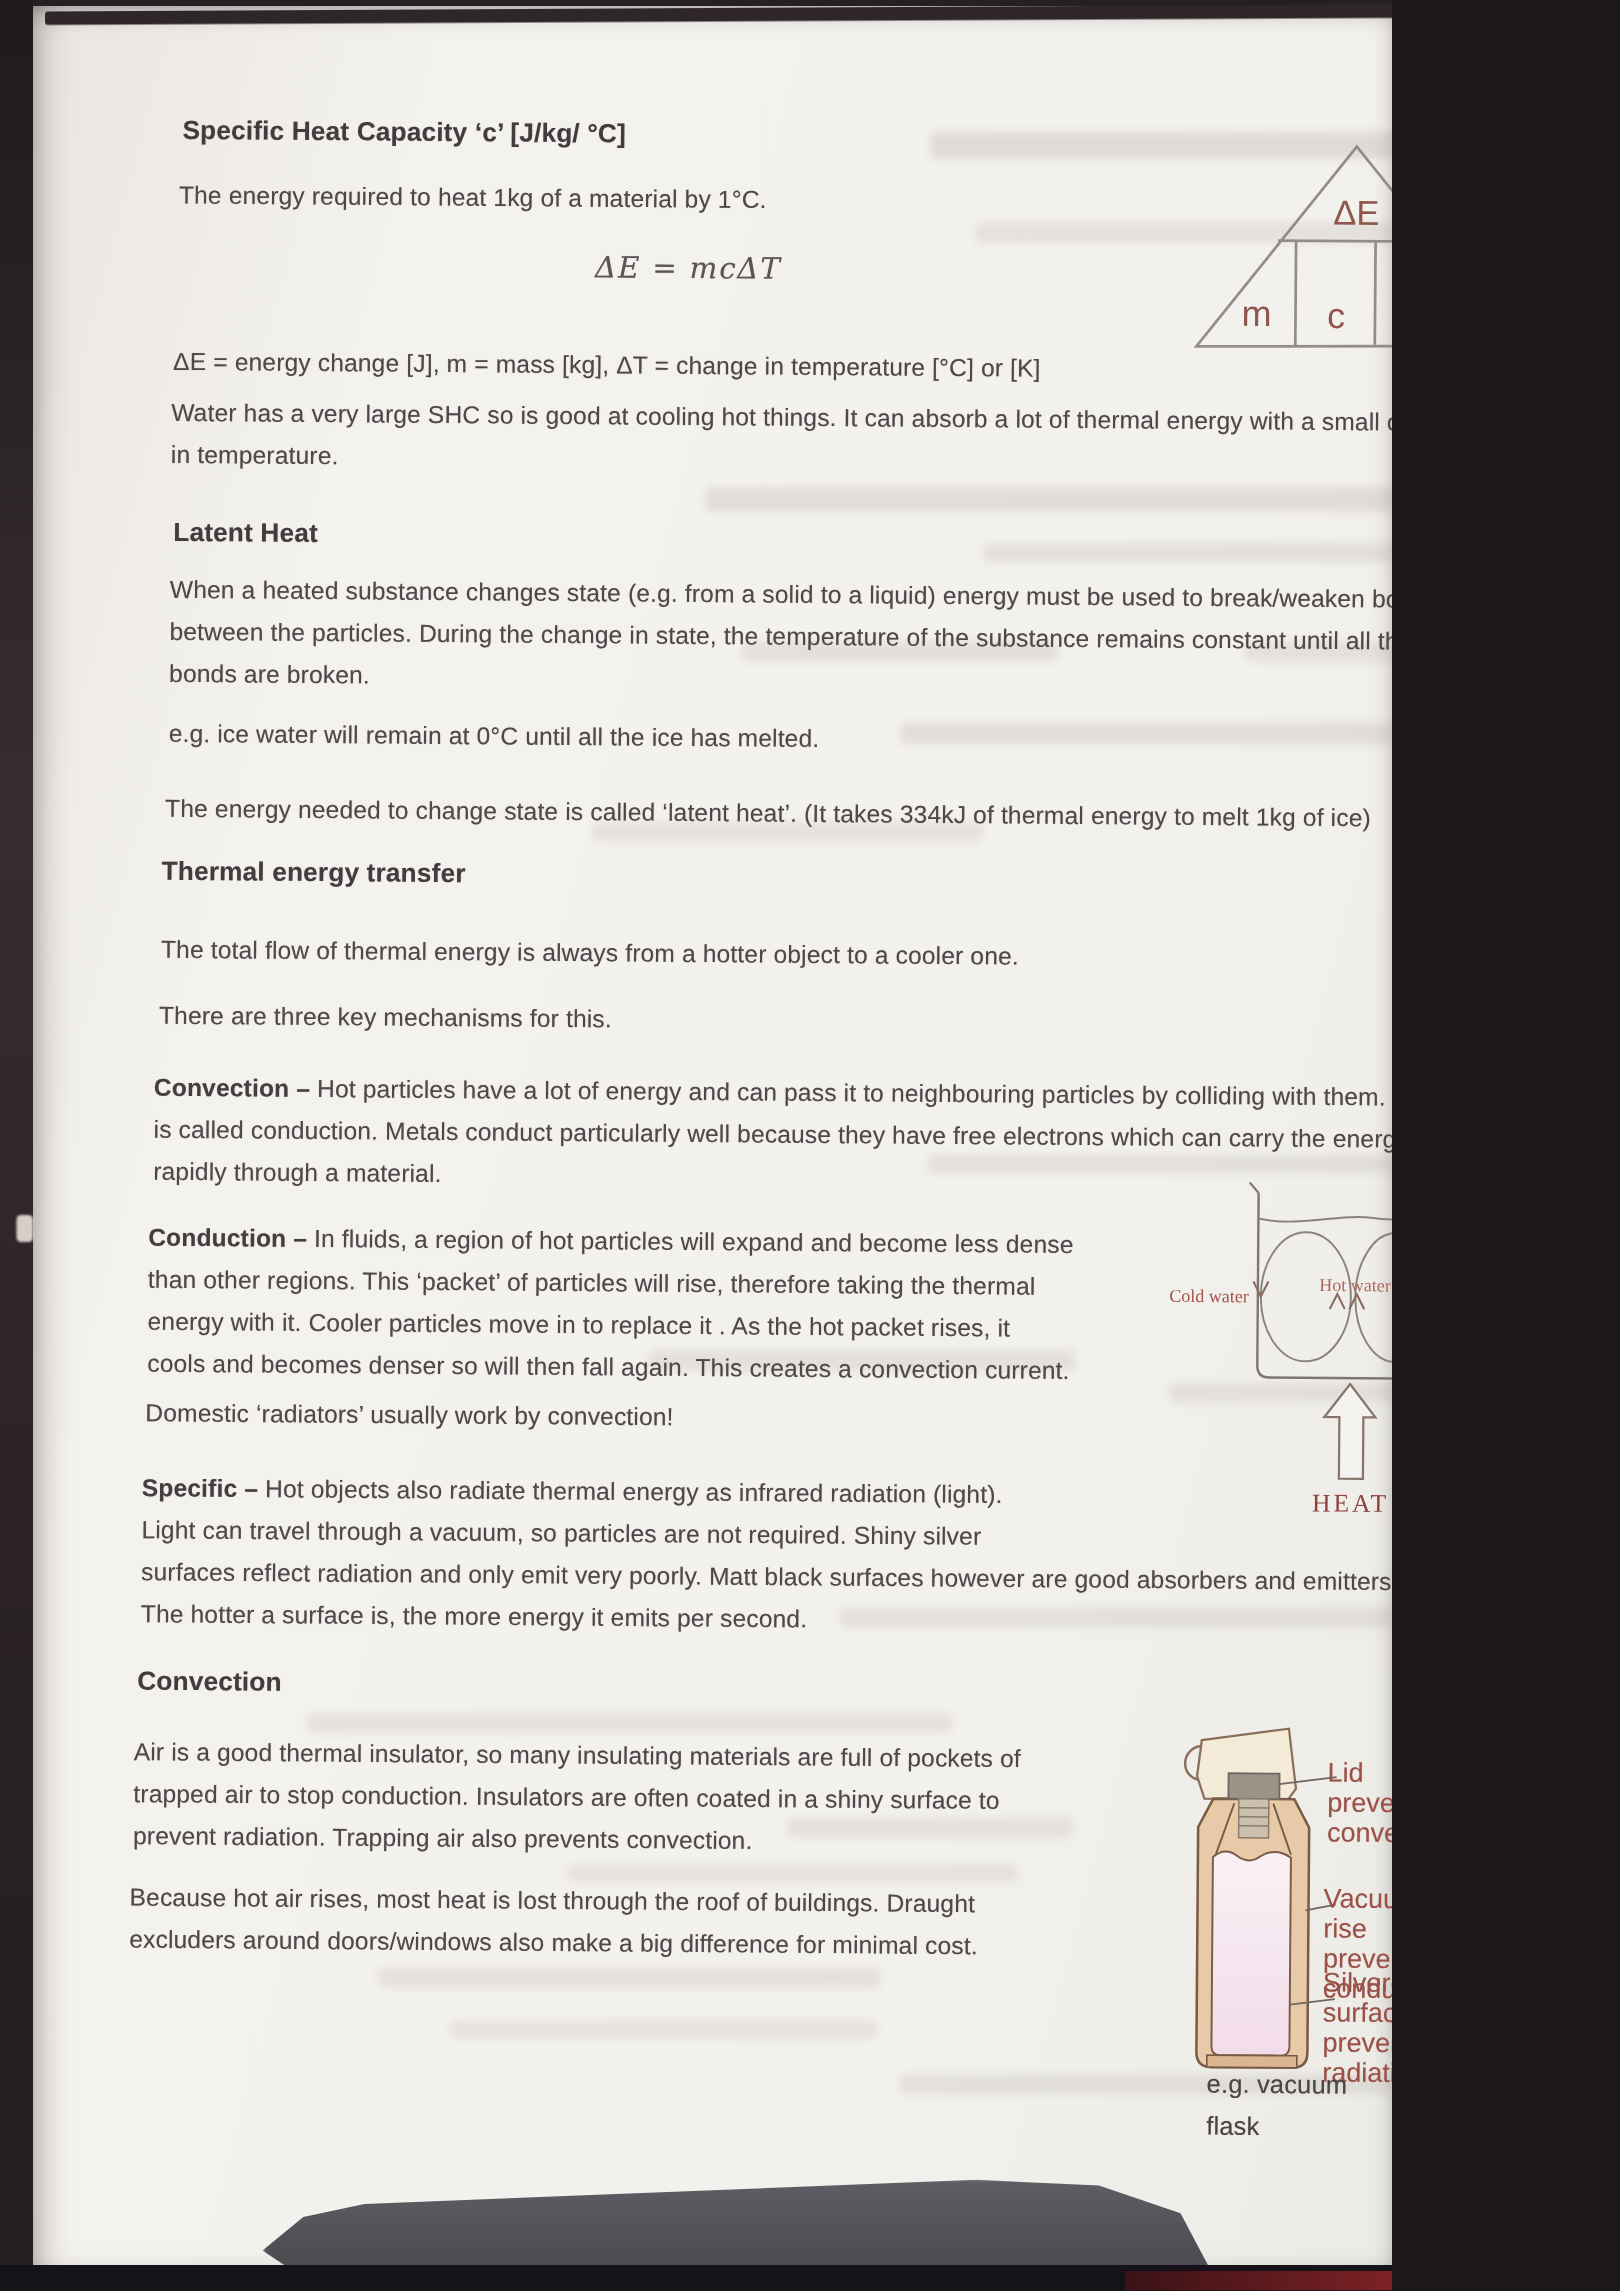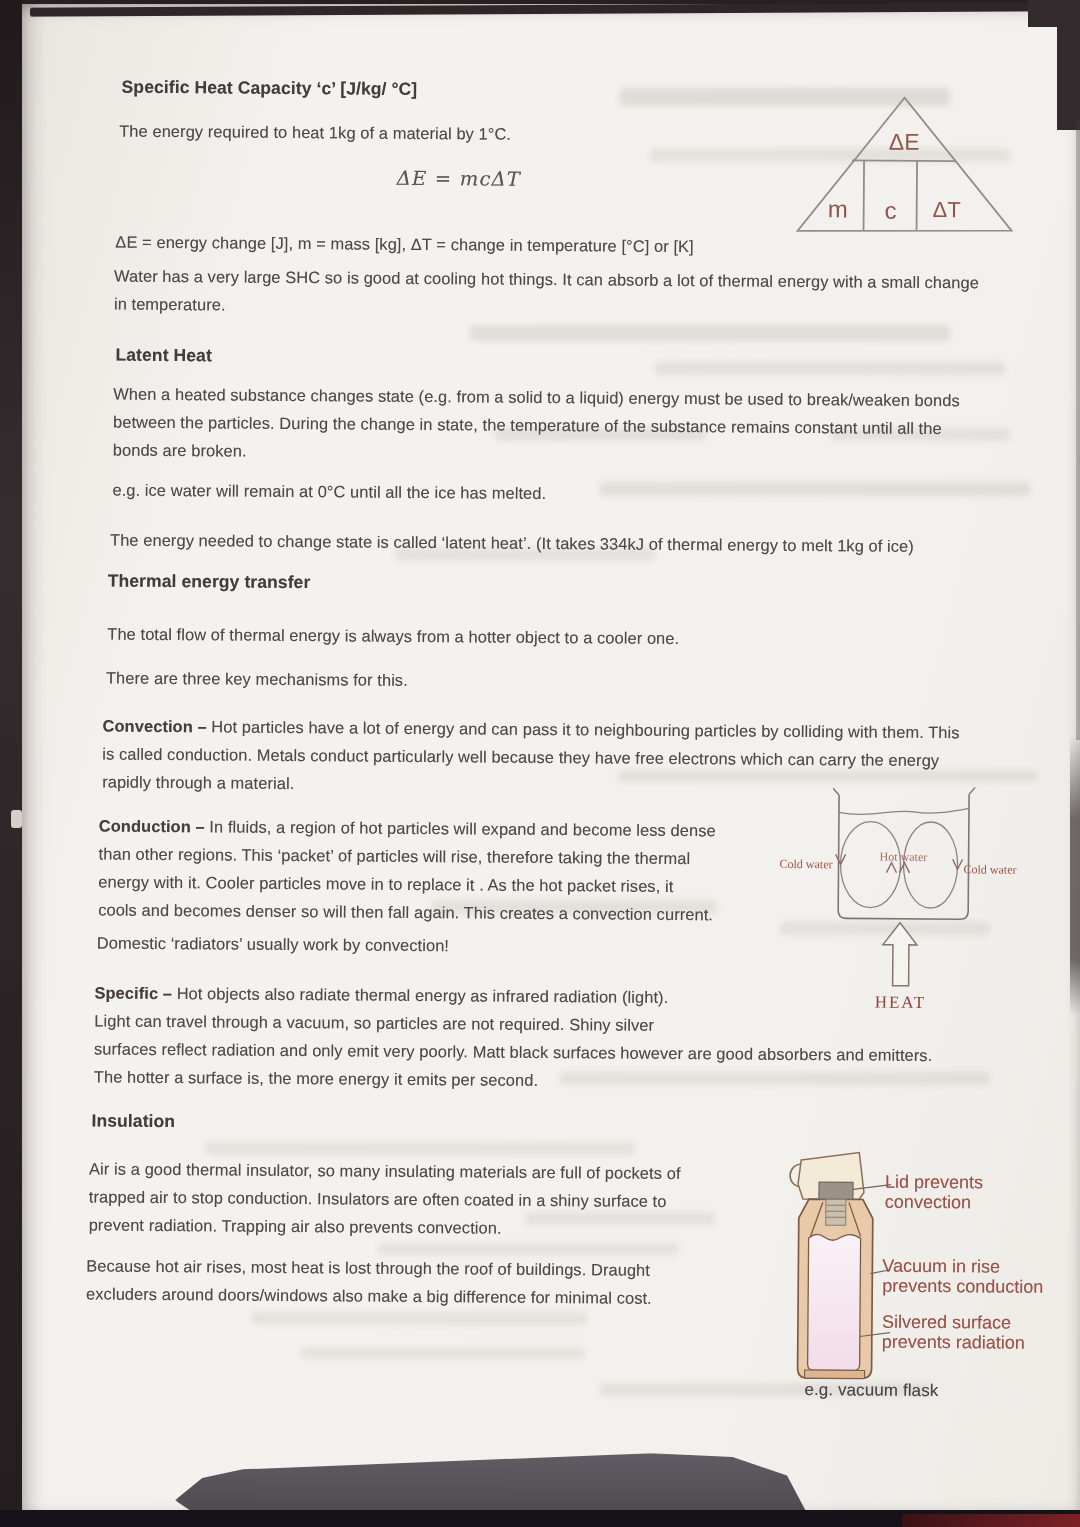--- a/index.html
+++ b/index.html
@@ -1,16 +1,16 @@
 <!DOCTYPE html>
 <html><head>
 <meta charset="utf-8">
 <style>
   html,body{margin:0;padding:0;background:#1c1719;}
-  .stage{position:relative;width:1080px;height:1527px;overflow:hidden;background:#262023;
+  .stage{position:relative;width:928px;height:1527px;overflow:hidden;background:#262023;
          font-family:"Liberation Sans",sans-serif;}
   .paper{position:absolute;left:18px;top:4px;right:0;bottom:15px;
          background:linear-gradient(105deg,#e9e6e1 0%,#f4f2ee 22%,#f3f1ed 70%,#ecebe6 100%);
          box-shadow:inset 18px 0 26px -16px rgba(40,30,32,.55), inset 0 12px 20px -14px rgba(40,30,32,.5),
                     inset -8px 0 18px -12px rgba(60,50,52,.35);}
   .content{position:absolute;inset:0;transform:rotate(0.45deg);transform-origin:40px 40px;}
   .t{position:absolute;font-size:16.4px;line-height:28px;color:#50474a;white-space:pre-line;
      letter-spacing:.1px;text-shadow:0 0 .6px rgba(96,84,84,.45);}
   .t b{color:#453d3f;}
   .h{font-size:17.5px;font-weight:bold;color:#433c3e;}
@@ -106,21 +106,21 @@
       <text x="130" y="225" text-anchor="middle" font-size="17" letter-spacing="2" fill="#8e423d" font-family="Liberation Serif, serif">HEAT</text>
     </svg>
 
     <div class="t" style="left:104px;top:928px;">Domestic ‘radiators’ usually work by convection!</div>
 
     <div class="t" style="left:102px;top:978px;width:968px;"><b>Specific –</b><span> Hot objects also radiate thermal energy as infrared radiation (light).
 Light can travel through a vacuum, so particles are not required. Shiny silver
 surfaces reflect radiation and only emit very poorly. Matt black surfaces however are good absorbers and emitters.
 The hotter a surface is, the more energy it emits per second.</span></div>
 
-    <div class="t h" style="left:100px;top:1106px;">Insulation</div>
+    <div class="t h" style="left:100px;top:1106px;">Convection</div>
     <div class="t" style="left:98px;top:1154px;width:700px;">Air is a good thermal insulator, so many insulating materials are full of pockets of
 trapped air to stop conduction. Insulators are often coated in a shiny surface to
 prevent radiation. Trapping air also prevents convection.</div>
     <div class="t" style="left:96px;top:1251px;width:700px;">Because hot air rises, most heat is lost through the roof of buildings. Draught
 excluders around doors/windows also make a big difference for minimal cost.</div>
 
     <svg style="position:absolute;left:788px;top:1136px;" width="300" height="250" viewBox="0 0 300 250">
       <path d="M23,22 C8,22 6,44 23,45" fill="none" stroke="#8a6f58" stroke-width="1.6"></path>
       <path d="M22,18 L80,10 L85,50 L80,57 L24,57 L19,42 Z" fill="#f3ead8" stroke="#8a6f58" stroke-width="1.5"></path>
       <path d="M30,57 L20,76 L20,226 Q20,236 30,236 L84,236 Q94,236 94,226 L94,76 L84,57 Z" fill="#e9caa8" stroke="#7a5c46" stroke-width="1.7"></path>

